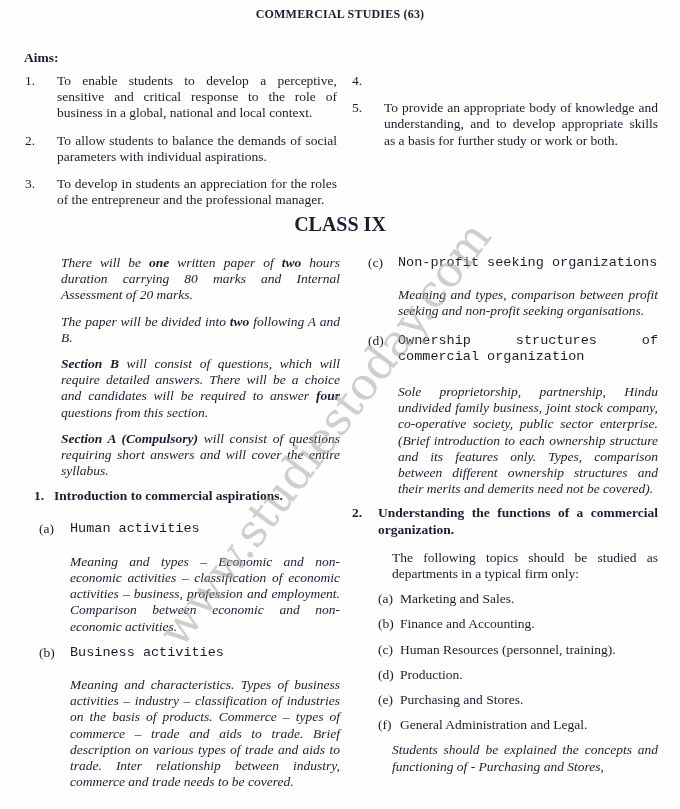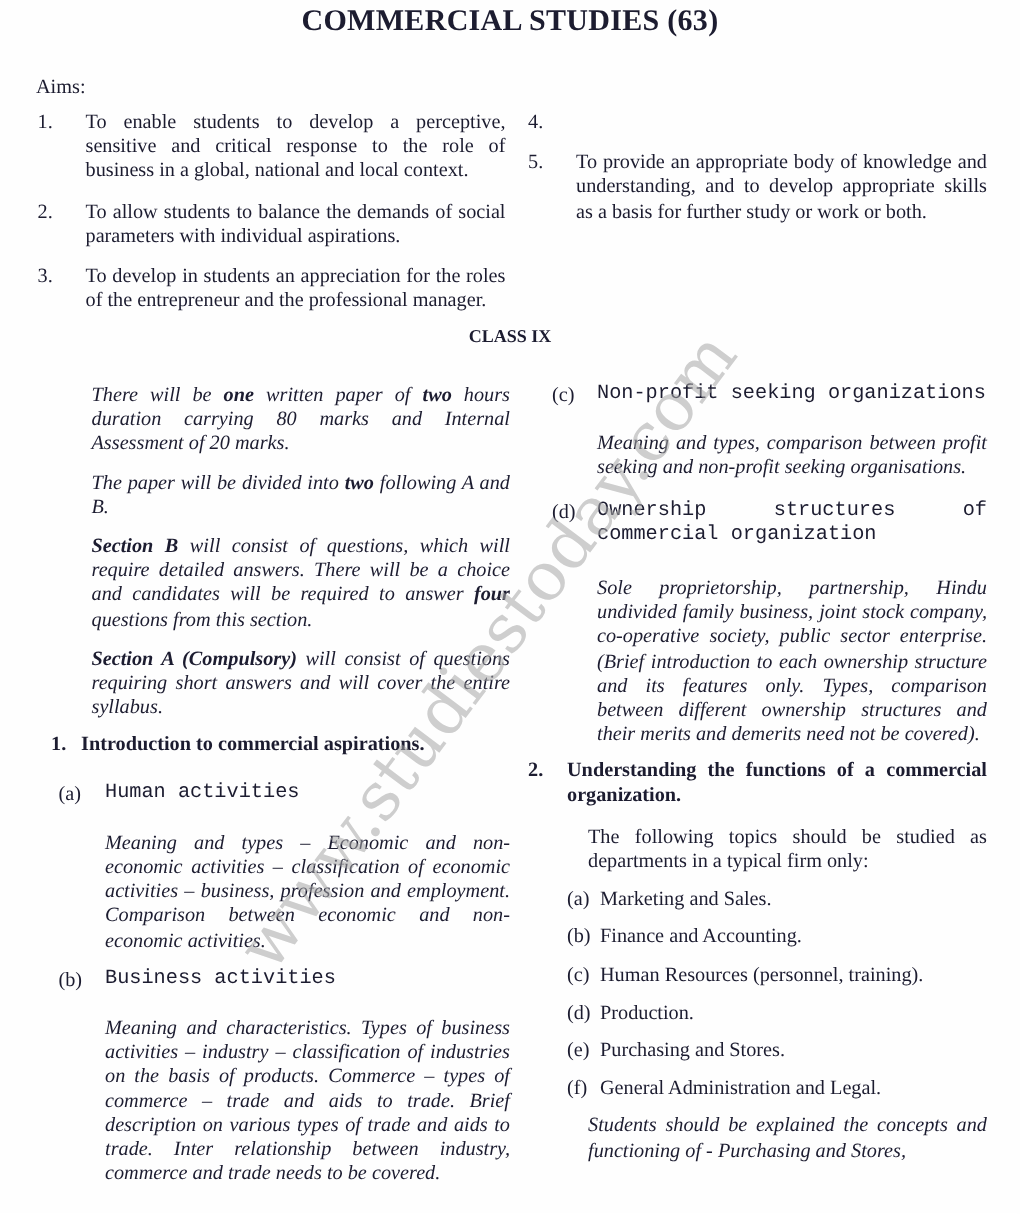--- a/index.html
+++ b/index.html
@@ -3,34 +3,34 @@
 <meta charset="utf-8">
 <style>
   html,body { margin:0; padding:0; background:#ffffff; }
   .page {
     position:relative; width:680px; height:809px; background:#fefefe;
     font-family:"Liberation Serif", serif; color:#1c1c30;
     font-size:13.5px; line-height:16.2px; overflow:hidden;
   }
   .title {
     position:absolute; top:6px; left:0; right:0; margin:0;
-    text-align:center; font-size:20px; font-weight:bold; letter-spacing:0.2px;
+    text-align:center; font-size:12px; font-weight:bold; letter-spacing:0.2px;
   }
-  .aims-heading { position:absolute; top:50px; left:24px; font-weight:normal; }
+  .aims-heading { position:absolute; top:50px; left:24px; font-weight:bold; }
   .aims-left  { position:absolute; top:73px; left:25px;  width:312px; }
   .aims-right { position:absolute; top:73px; left:352px; width:306px; }
   .aim { display:flex; margin-bottom:11px; }
   .aim .num { width:32px; flex:none; }
   .aim .txt { flex:1; }
   .j { text-align:justify; }
   .it { font-style:italic;margin-left:36px; }
   .bseg { font-weight:bold; }
   .class-heading {
     position:absolute; top:216px; left:0; right:0;
-    text-align:center; font-weight:bold; font-size:12px;
+    text-align:center; font-weight:bold; font-size:20px;
   }
   .lcol { position:absolute; top:255px; left:25px;  width:315px; }
   .rcol { position:absolute; top:255px; left:352px; width:306px; }
   p { margin:0; }
   .mb8{margin-bottom:8px} .mb9{margin-bottom:9px} .mb10{margin-bottom:10px}
   .mb12{margin-bottom:12px} .mb13{margin-bottom:13px} .mb16{margin-bottom:16px}
   .mb17{margin-bottom:17px} .mb19{margin-bottom:19px}
   .sec-heading { display:flex; font-weight:bold; }
   .lcol .sec-heading { padding-left:9px; }
   .sec-heading .snum { width:20px; flex:none; }

